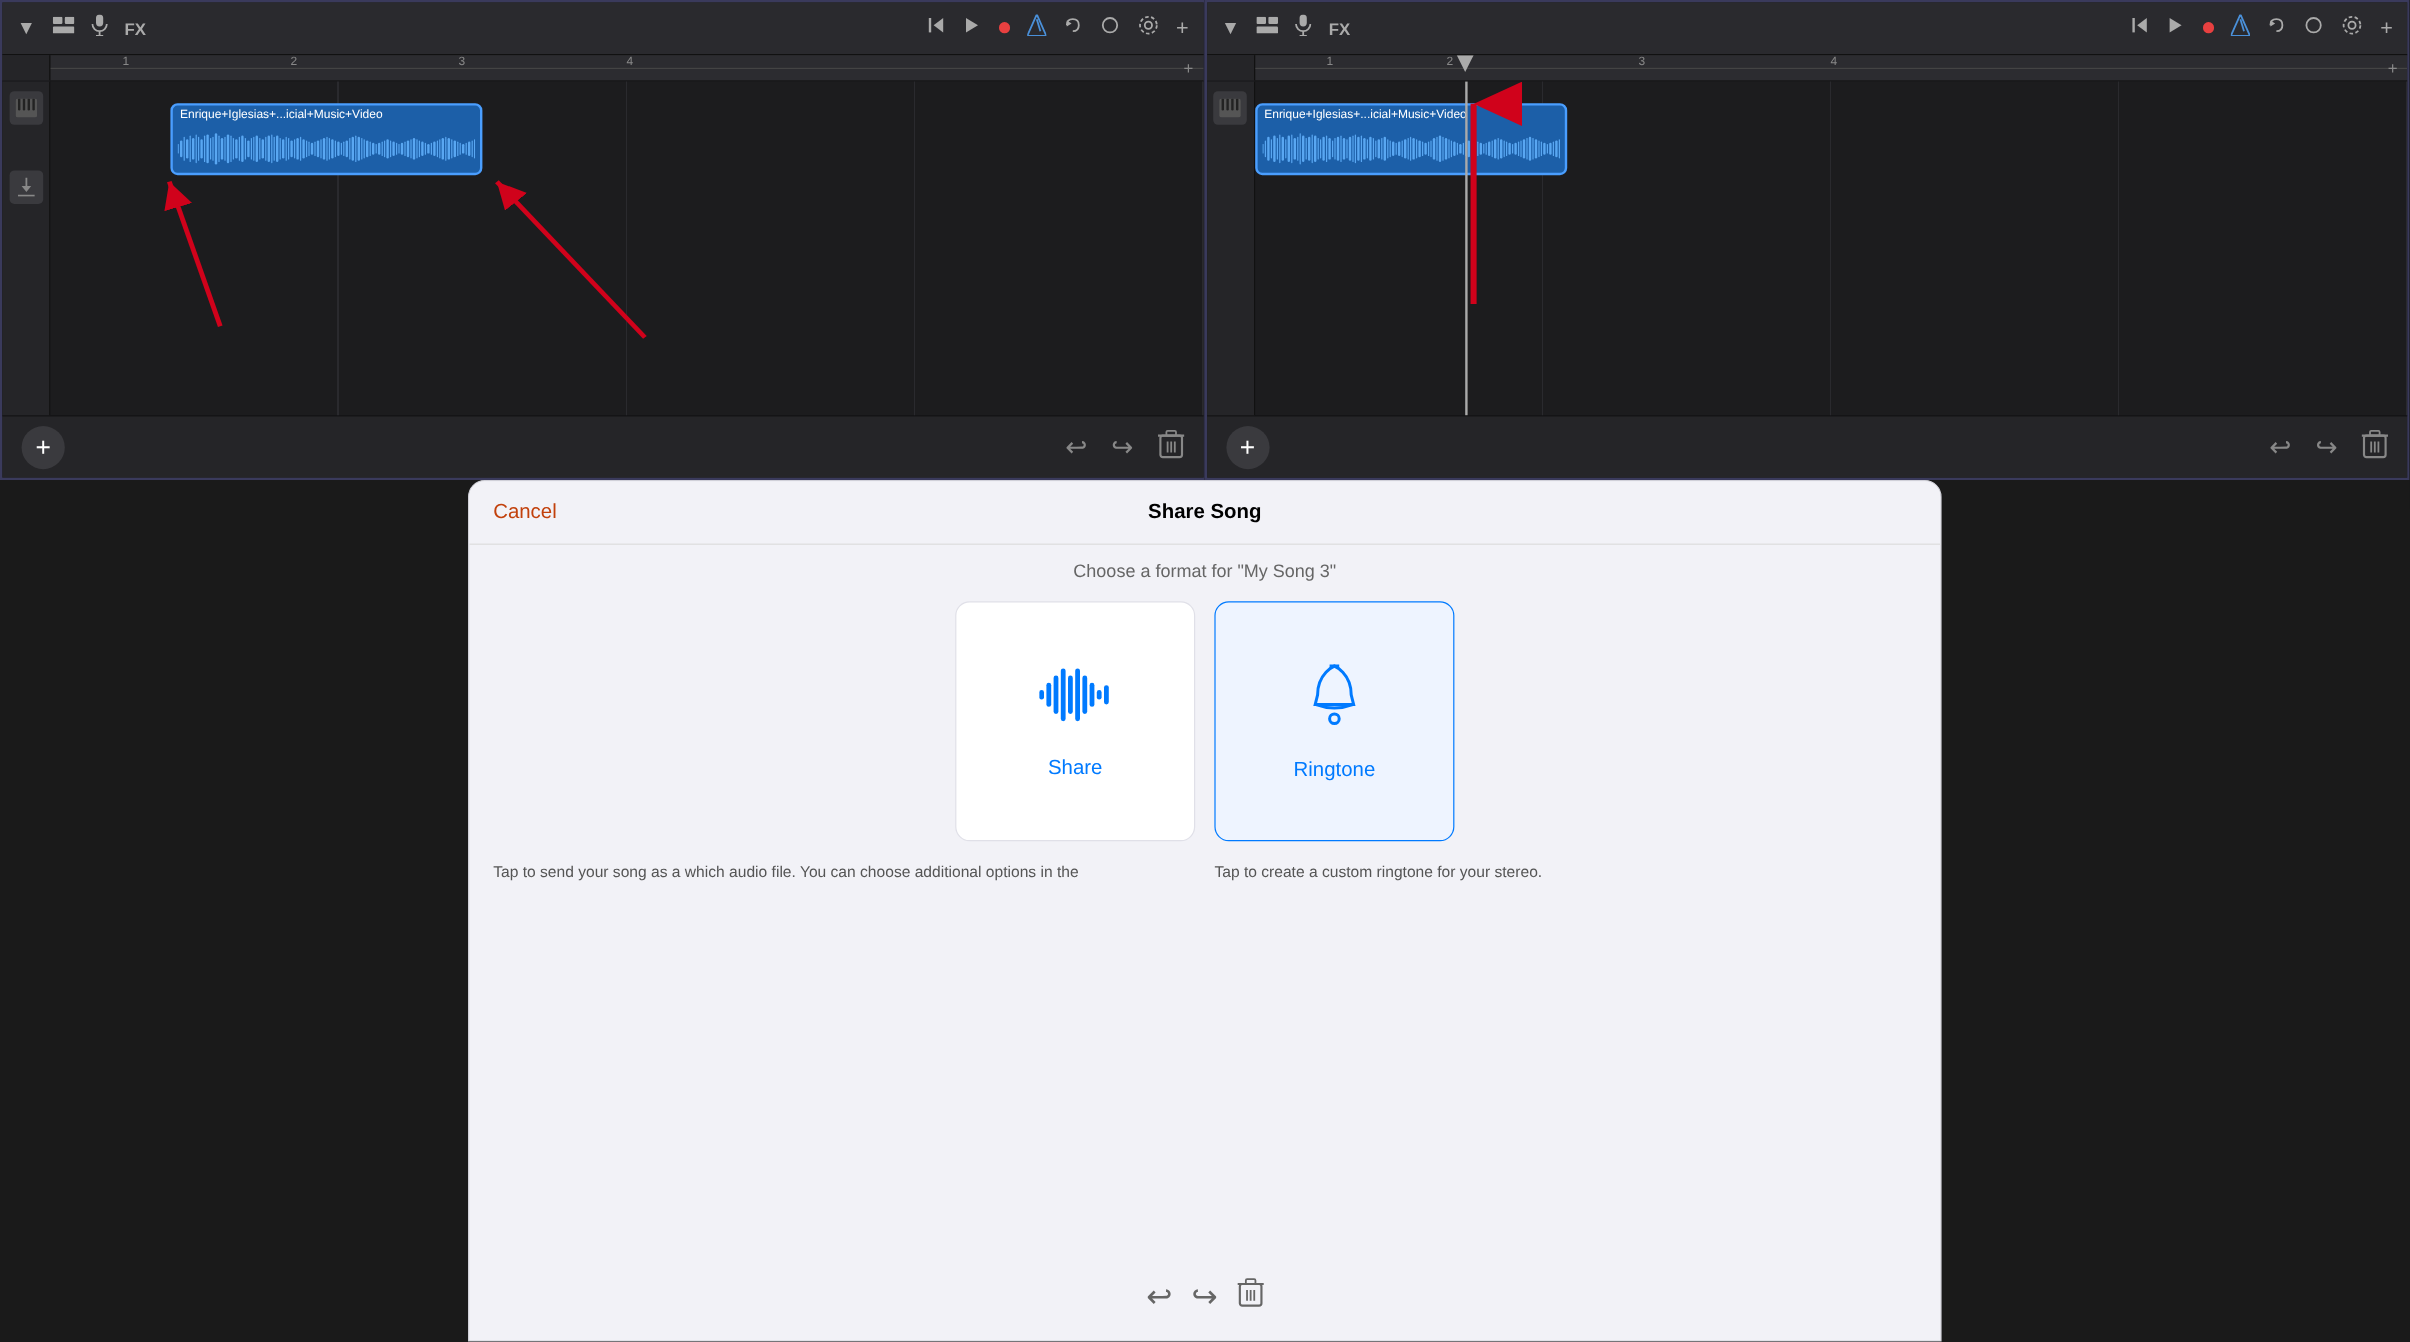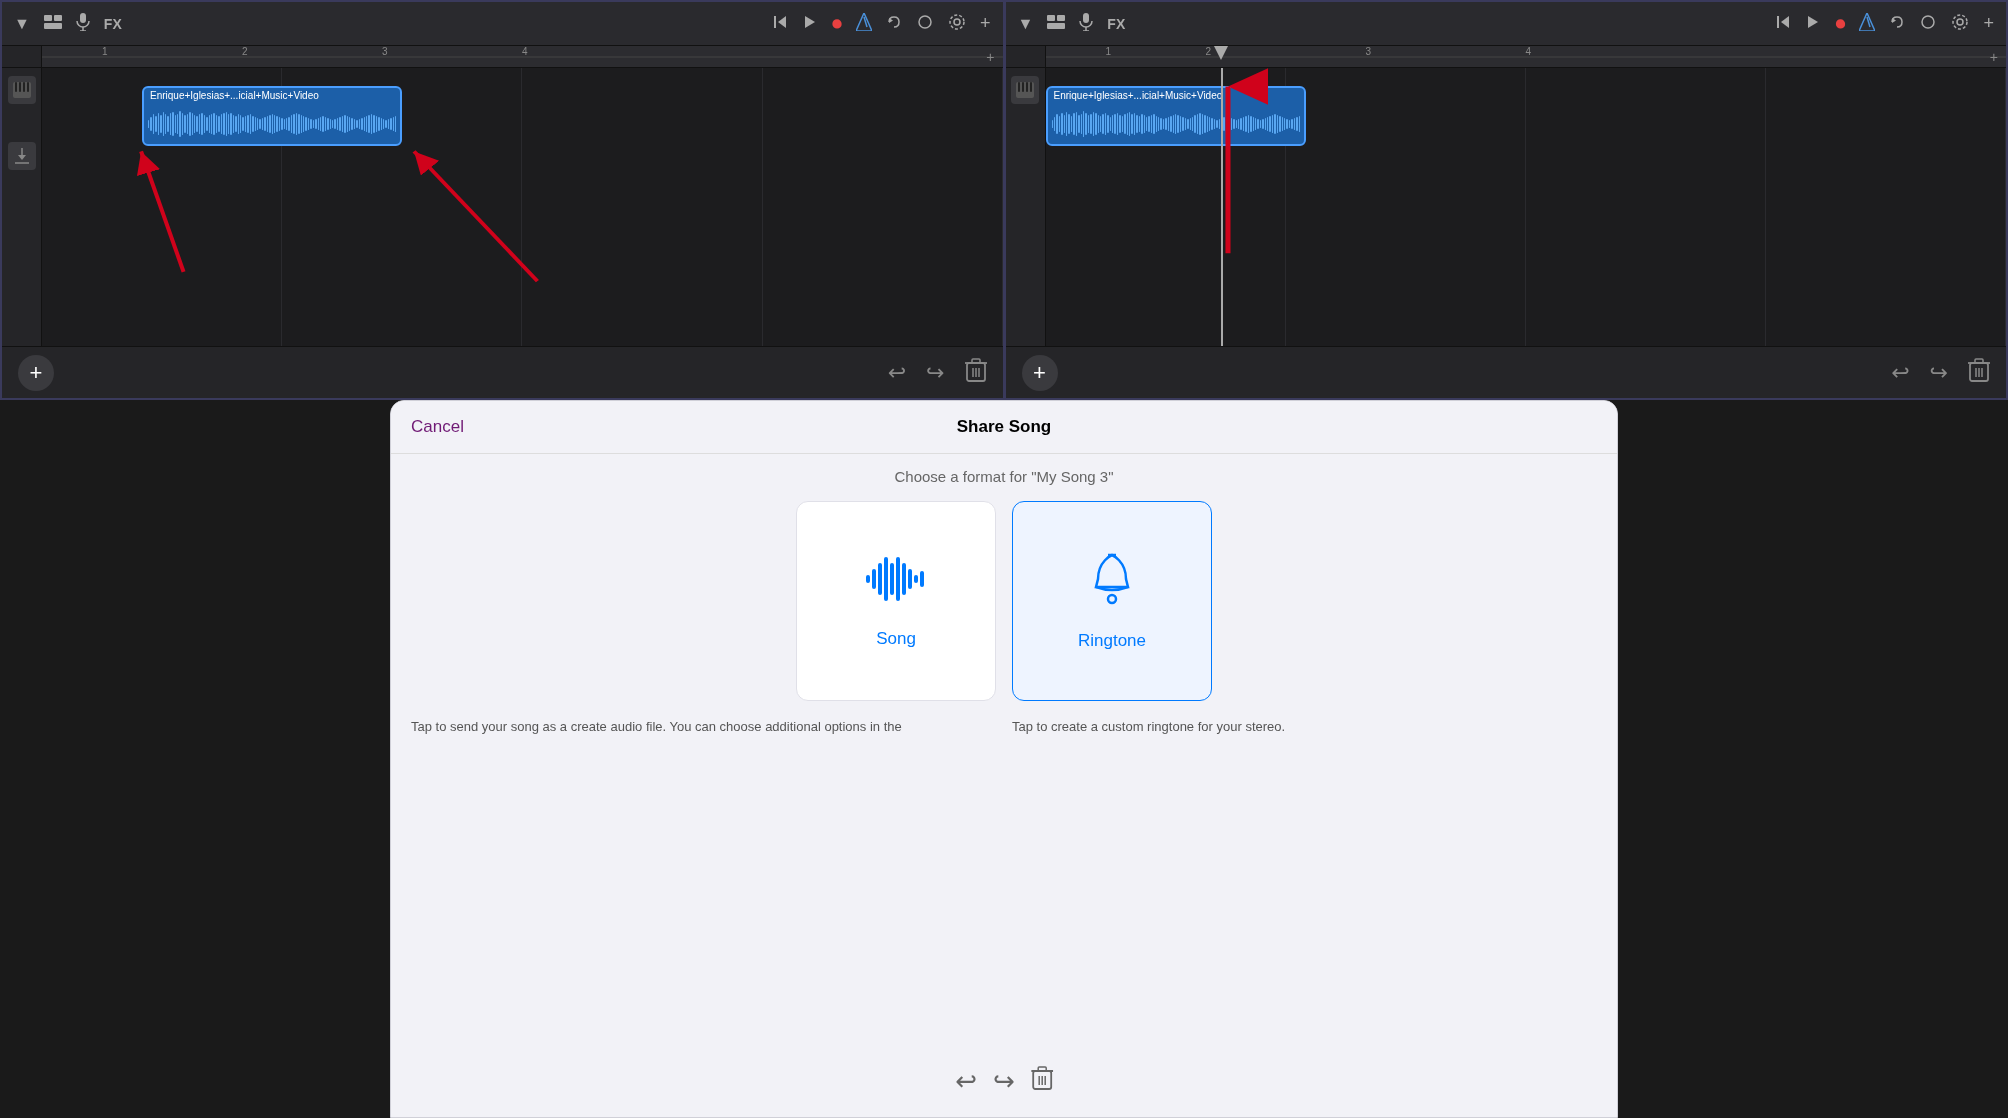--- a/index.html
+++ b/index.html
@@ -207,21 +207,21 @@
     .dialog-header {
       display: flex;
       align-items: center;
       padding: 16px 20px;
       background: #f2f2f7;
       border-bottom: 1px solid #ddd;
       position: relative;
     }
 
     .dialog-cancel {
-      color: #701a75;
+      color: #c2410c;
       font-size: 17px;
       cursor: pointer;
       font-weight: 400;
     }
 
     .dialog-title {
       position: absolute;
       left: 50%;
       transform: translateX(-50%);
       font-size: 17px;
@@ -836,39 +836,39 @@
           <rect x="12" y="10" width="4" height="32" rx="2" fill="#007aff"></rect>
           <rect x="18" y="4" width="4" height="44" rx="2" fill="#007aff"></rect>
           <rect x="24" y="10" width="4" height="32" rx="2" fill="#007aff"></rect>
           <rect x="30" y="4" width="4" height="44" rx="2" fill="#007aff"></rect>
           <rect x="36" y="10" width="4" height="32" rx="2" fill="#007aff"></rect>
           <rect x="42" y="16" width="4" height="20" rx="2" fill="#007aff"></rect>
           <rect x="48" y="22" width="4" height="8" rx="2" fill="#007aff"></rect>
           <rect x="54" y="18" width="4" height="16" rx="2" fill="#007aff"></rect>
         </svg>
       </div>
-      <span class="format-card-label">Song</span>
+      <span class="format-card-label">Share</span>
     </div>
 
     <div class="format-card selected">
       <div class="format-card-icon">
         <svg width="52" height="56" viewBox="0 0 52 56" fill="none">
           <path d="M26 4 C26 4 12 10 12 28 L10 36 L42 36 L40 28 C40 10 26 4 26 4Z" stroke="#007aff" stroke-width="2.5" fill="none"></path>
           <path d="M10 36 Q26 42 42 36" stroke="#007aff" stroke-width="2.5" fill="none"></path>
           <circle cx="26" cy="48" r="4" stroke="#007aff" stroke-width="2.5" fill="none"></circle>
           <line x1="22" y1="4" x2="30" y2="4" stroke="#007aff" stroke-width="2.5"></line>
         </svg>
       </div>
       <span class="format-card-label">Ringtone</span>
     </div>
 
   </div>
 
   <div class="format-descriptions">
-    <div class="format-desc">Tap to send your song as a create audio file. You can choose additional options in the</div>
+    <div class="format-desc">Tap to send your song as a which audio file. You can choose additional options in the</div>
     <div class="format-desc">Tap to create a custom ringtone for your stereo.</div>
   </div>
 
   <div class="overlap-icons">
     <span style="font-size:26px; color:#666;">↩</span>
     <span style="font-size:26px; color:#666;">↪</span>
     <span style="font-size:24px; color:#666;">
       <svg width="22" height="26" viewBox="0 0 22 26" fill="none">
         <rect x="2" y="6" width="18" height="18" rx="2" stroke="#666" stroke-width="1.8" fill="none"></rect>
         <line x1="0" y1="6" x2="22" y2="6" stroke="#666" stroke-width="1.8"></line>

